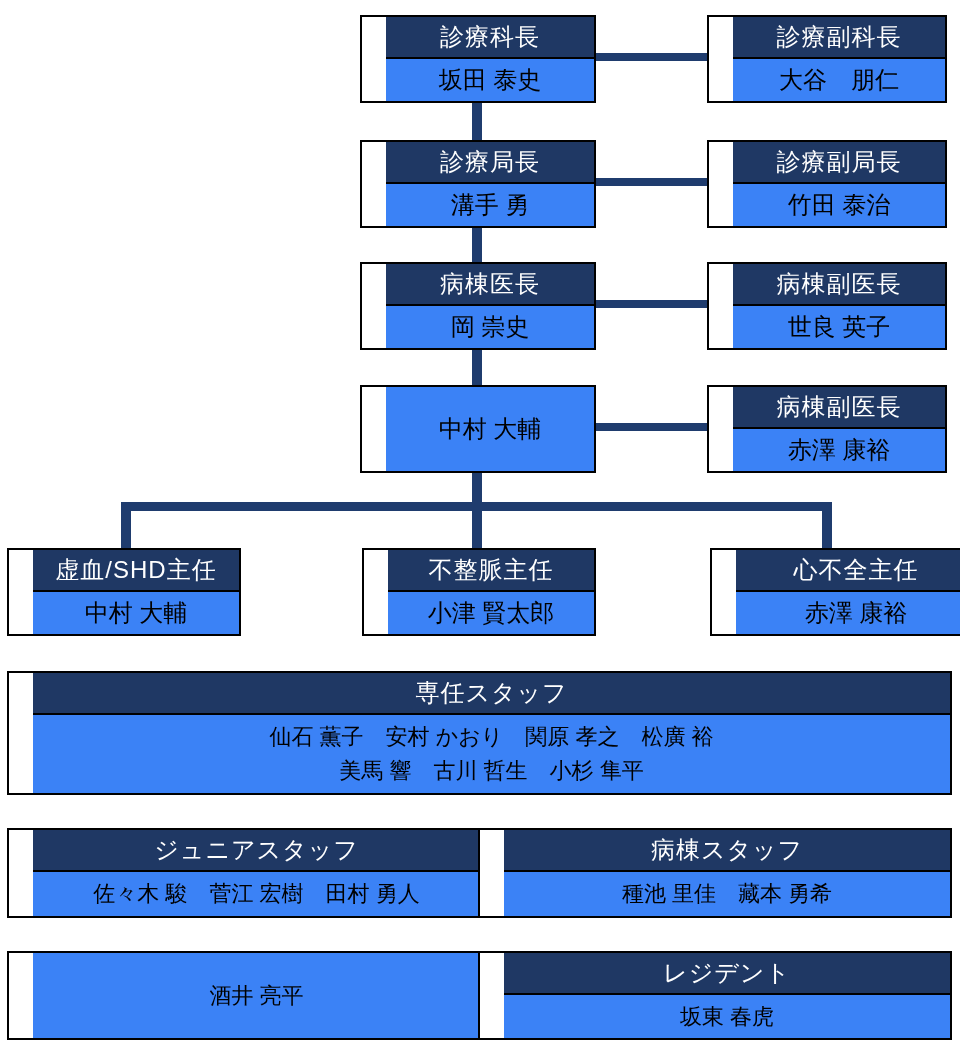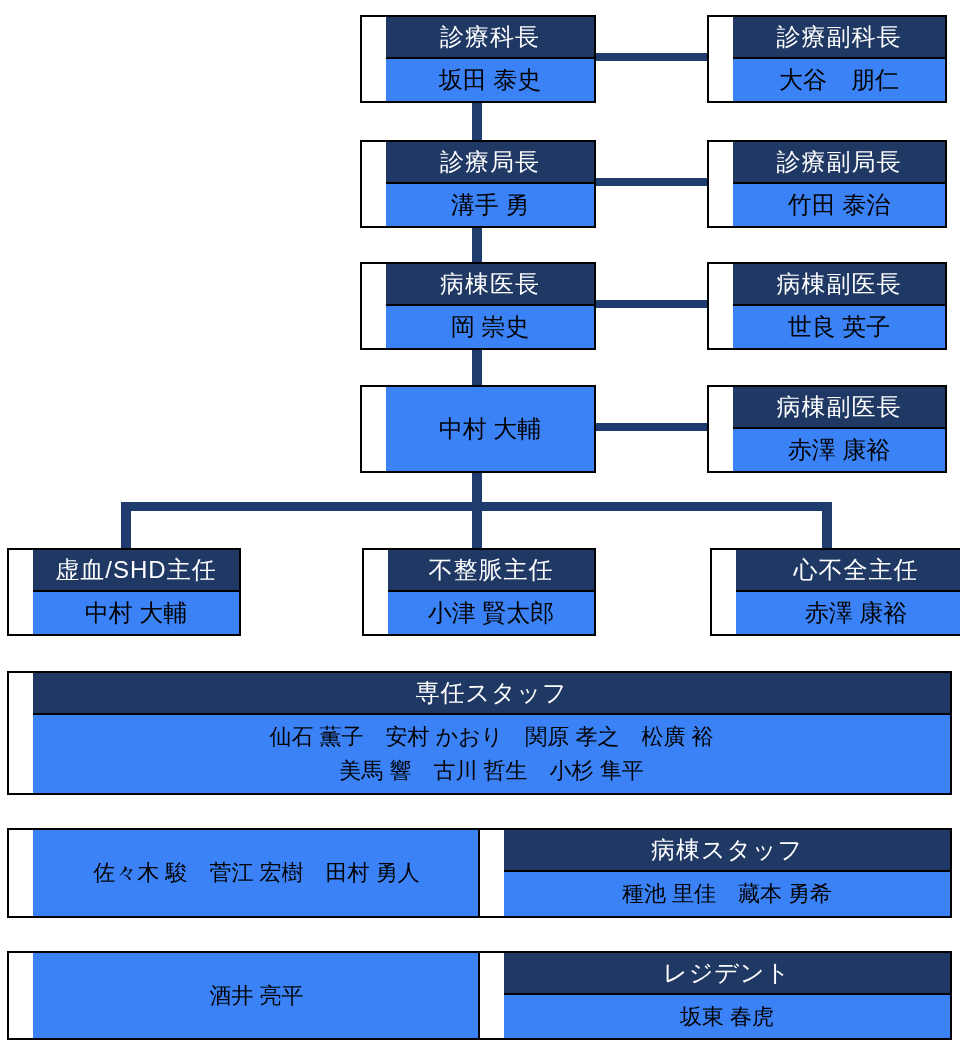--- a/index.html
+++ b/index.html
@@ -105,20 +105,21 @@
 
   <div class="box" style="left:7px;top:671px;width:945px;height:124px">
     <div class="hd">専任スタッフ</div>
     <div class="bd">
       <div class="line">仙石 薫子　安村 かおり　関原 孝之　松廣 裕</div>
       <div class="line">美馬 響　古川 哲生　小杉 隼平</div>
     </div>
   </div>
 
   <div class="box" style="left:7px;top:828px;width:475px;height:90px">
+    <div class="hd">ジュニアスタッフ</div>
     <div class="bd">
         <div class="line">佐々木 駿　菅江 宏樹　田村 勇人</div>
       </div>
   </div>
   <div class="box" style="left:478px;top:828px;width:474px;height:90px">
     <div class="hd">病棟スタッフ</div>
     <div class="bd">
         <div class="line">種池 里佳　藏本 勇希</div>
       </div>
   </div>

